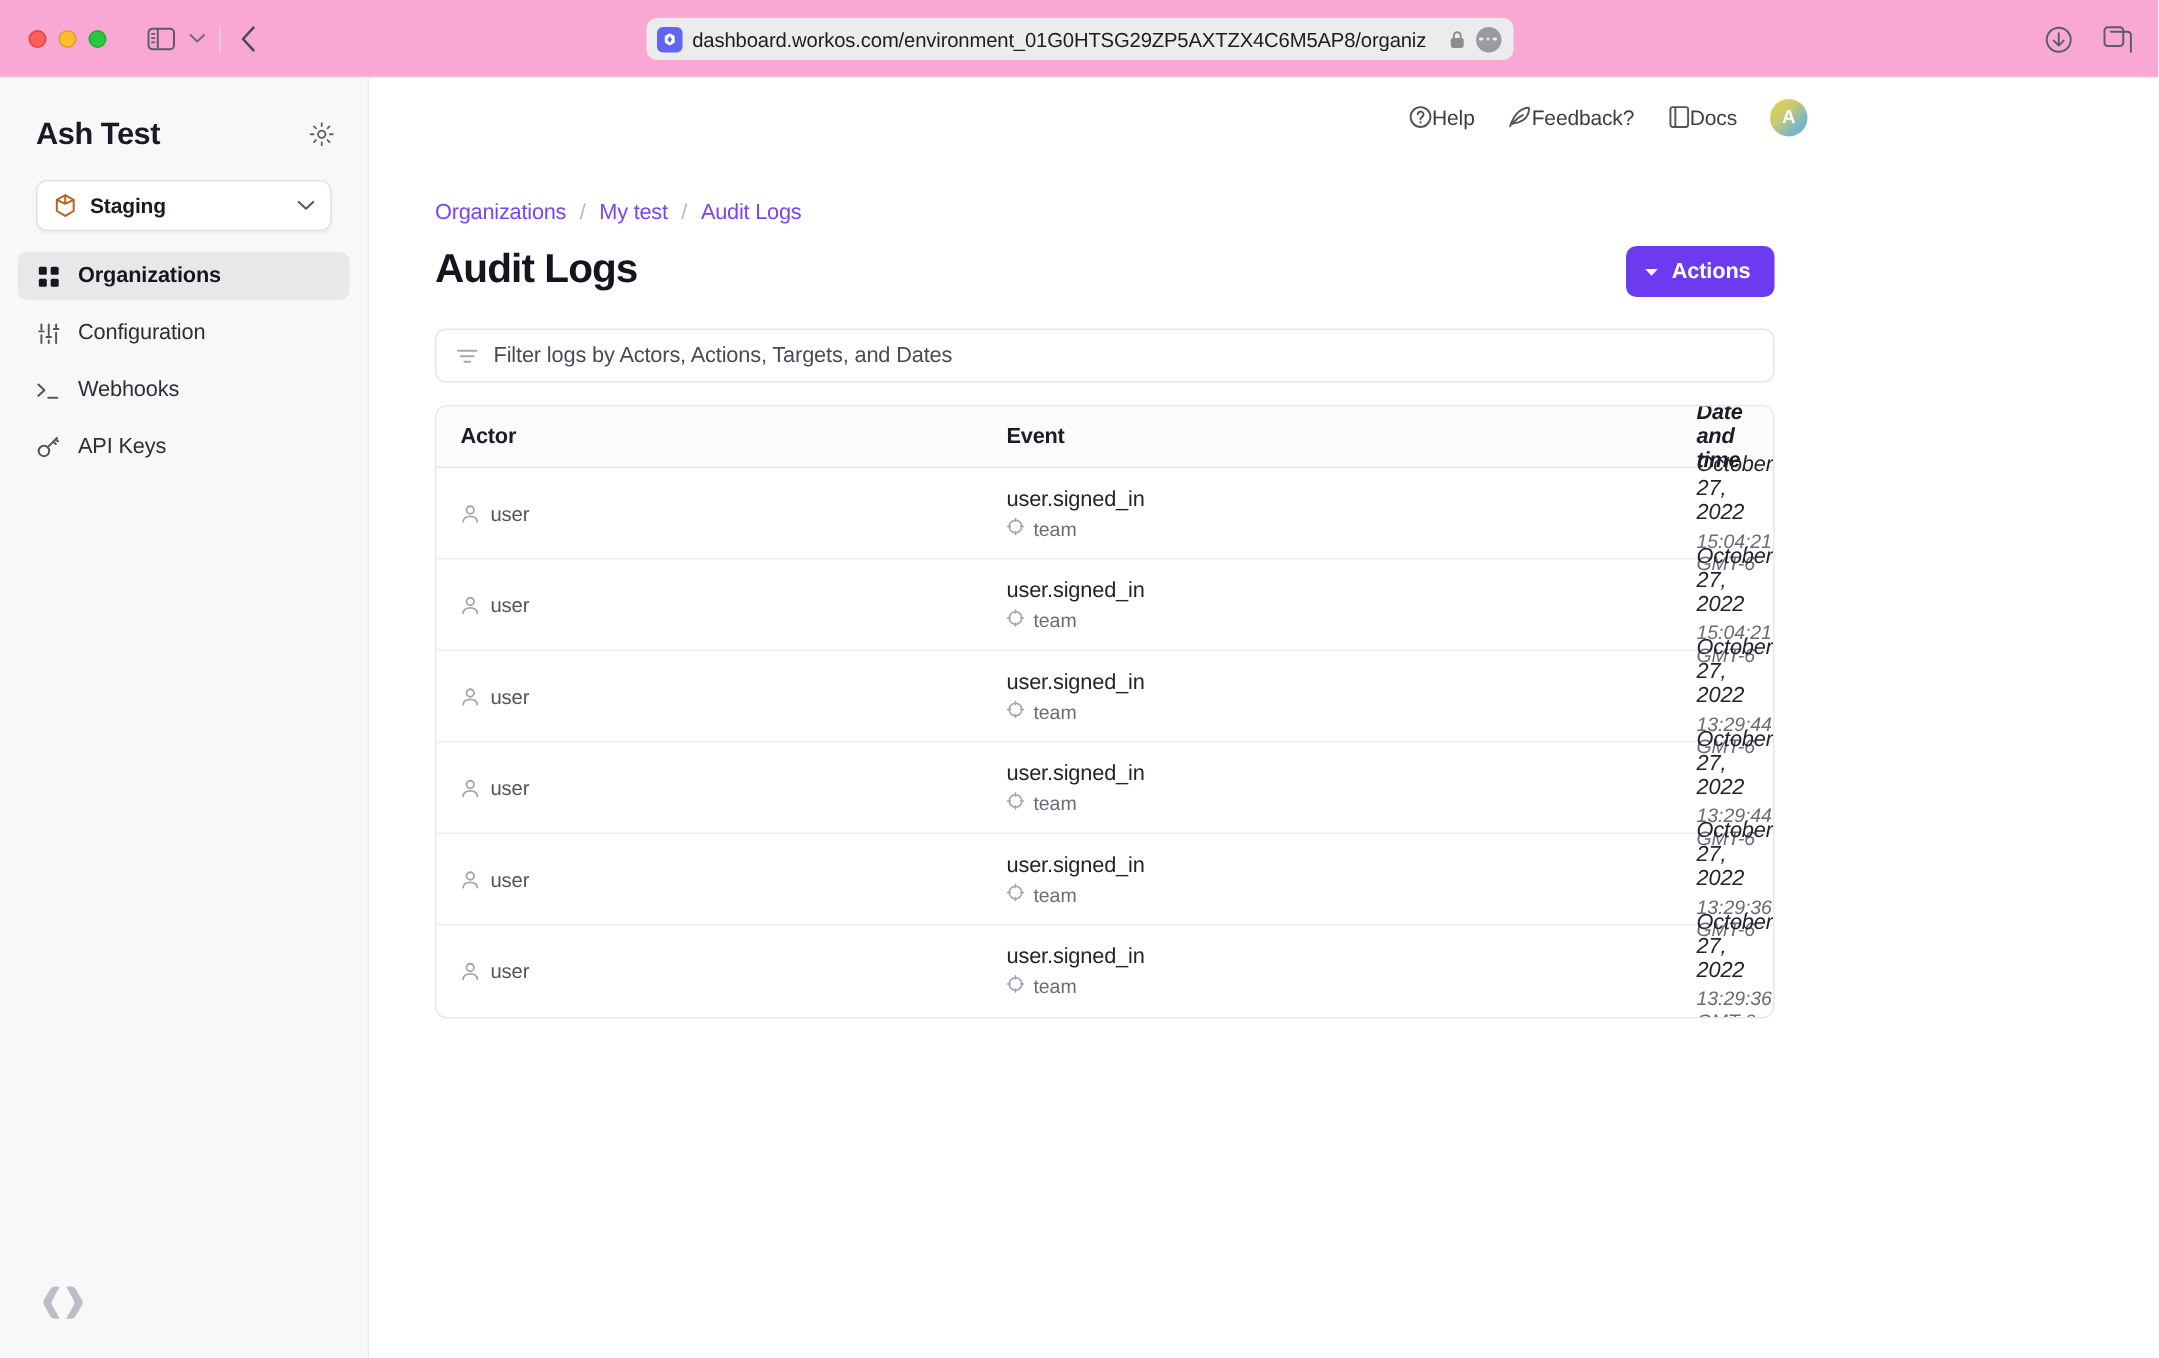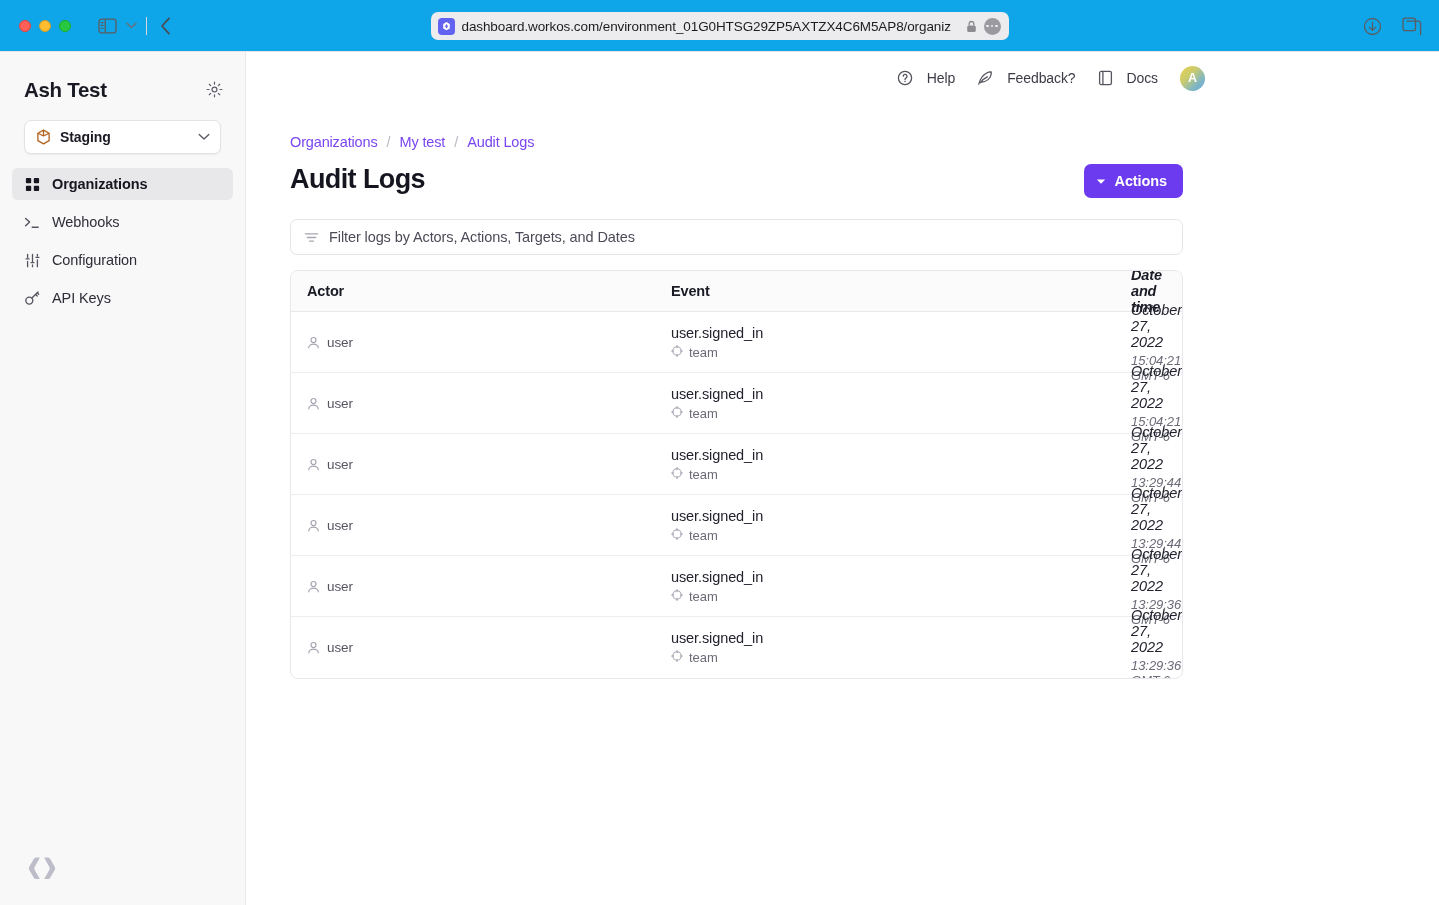--- a/index.html
+++ b/index.html
@@ -7,21 +7,21 @@
     width: 1439px; height: 905px;
     font-family: "Liberation Sans", sans-serif;
     background: #ffffff;
     overflow: hidden;
   }
 
   
   .browser-chrome {
     position: relative;
     height: 52px;
-    background: #0ea5e9;
+    background: #f9a8d4;
     display: flex;
     align-items: center;
     border-bottom: 1px solid #e4e4e7;
   }
   .traffic-lights {
     display: flex; align-items: center; gap: 8px;
     margin-left: 19px;
   }
   .tl { width: 12px; height: 12px; border-radius: 50%; display: block; }
   .tl.red { background: #ff5f57; border: 0.5px solid #e0443e; }
@@ -156,21 +156,21 @@
     position: relative;
     overflow: hidden;
   }
   .topbar {
     height: 52px;
     display: flex; align-items: center; justify-content: flex-end;
     gap: 22px;
     padding-right: 22px;
   }
   .topbar-item {
-    display: flex; align-items: center; gap: 14px;
+    display: flex; align-items: center; gap: 0;
     font-size: 14px; color: #3c3c46;
     cursor: pointer;
     letter-spacing: -0.1px;
   }
   .topbar-item .tb-ico { display:flex; color:#54545f; }
   .avatar {
     width: 25px; height: 25px; border-radius: 50%;
     background: linear-gradient(135deg, #e8d14f 0%, #c9cb6e 38%, #7fb6c4 72%, #6aa7d8 100%);
     display: flex; align-items: center; justify-content: center;
     color: #ffffff; font-size: 12.5px; font-weight: 600;
@@ -389,36 +389,36 @@
             <rect x="8.8" y="0.9" width="5.3" height="5.3" rx="1" fill="currentColor"></rect>
             <rect x="0.9" y="8.8" width="5.3" height="5.3" rx="1" fill="currentColor"></rect>
             <rect x="8.8" y="8.8" width="5.3" height="5.3" rx="1" fill="currentColor"></rect>
           </svg>
         </span>
         <span class="nav-label">Organizations</span>
       </div>
 
       <div class="nav-item">
         <span class="nav-ico">
+          <svg width="15" height="15" viewBox="0 0 15 15" fill="none" stroke="currentColor" stroke-width="1.3" stroke-linecap="round">
+            <path d="M2.6 1.3v3.4M2.6 8.4v5.3M7.5 1.3v7.1M7.5 12v1.7M12.4 1.3v1.8M12.4 6.8v6.9"></path>
+            <path d="M1.1 5.9h3M6 9.6h3M10.9 4.3h3"></path>
+          </svg>
+        </span>
+        <span class="nav-label">Configuration</span>
+      </div>
+
+      <div class="nav-item">
+        <span class="nav-ico">
           <svg width="16" height="15" viewBox="0 0 16 15" fill="none" stroke="currentColor" stroke-width="1.4" stroke-linecap="round" stroke-linejoin="round">
             <path d="M1.6 3.4L5.6 7.1 1.6 10.8"></path>
             <path d="M8.2 12.2h6"></path>
           </svg>
         </span>
         <span class="nav-label">Webhooks</span>
-      </div>
-
-      <div class="nav-item">
-        <span class="nav-ico">
-          <svg width="15" height="15" viewBox="0 0 15 15" fill="none" stroke="currentColor" stroke-width="1.3" stroke-linecap="round">
-            <path d="M2.6 1.3v3.4M2.6 8.4v5.3M7.5 1.3v7.1M7.5 12v1.7M12.4 1.3v1.8M12.4 6.8v6.9"></path>
-            <path d="M1.1 5.9h3M6 9.6h3M10.9 4.3h3"></path>
-          </svg>
-        </span>
-        <span class="nav-label">Configuration</span>
       </div>
 
       <div class="nav-item">
         <span class="nav-ico">
           <svg width="16" height="16" viewBox="0 0 16 16" fill="none" stroke="currentColor" stroke-width="1.35" stroke-linecap="round" stroke-linejoin="round">
             <circle cx="5.3" cy="10.6" r="3.5"></circle>
             <path d="M7.9 8.1L14 2M11.6 4.4l1.6 1.6M13.2 2.8l1.4 1.4"></path>
           </svg>
         </span>
         <span class="nav-label">API Keys</span>

